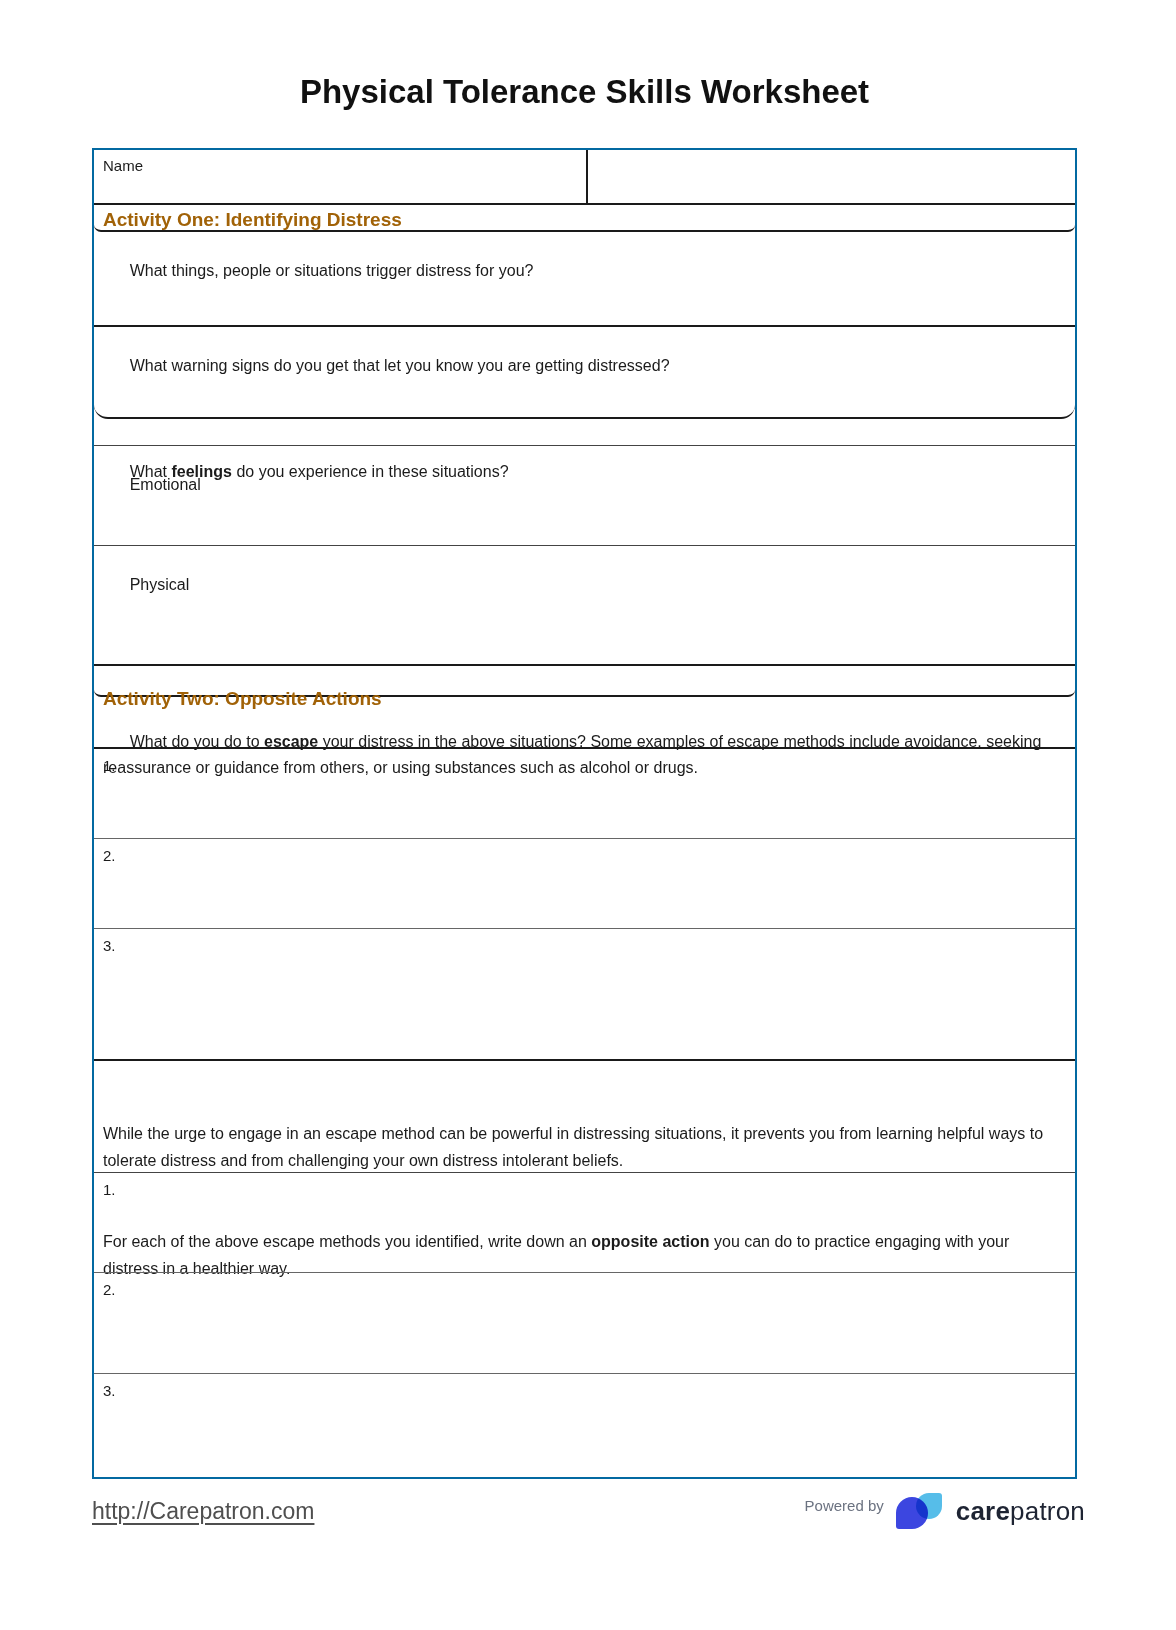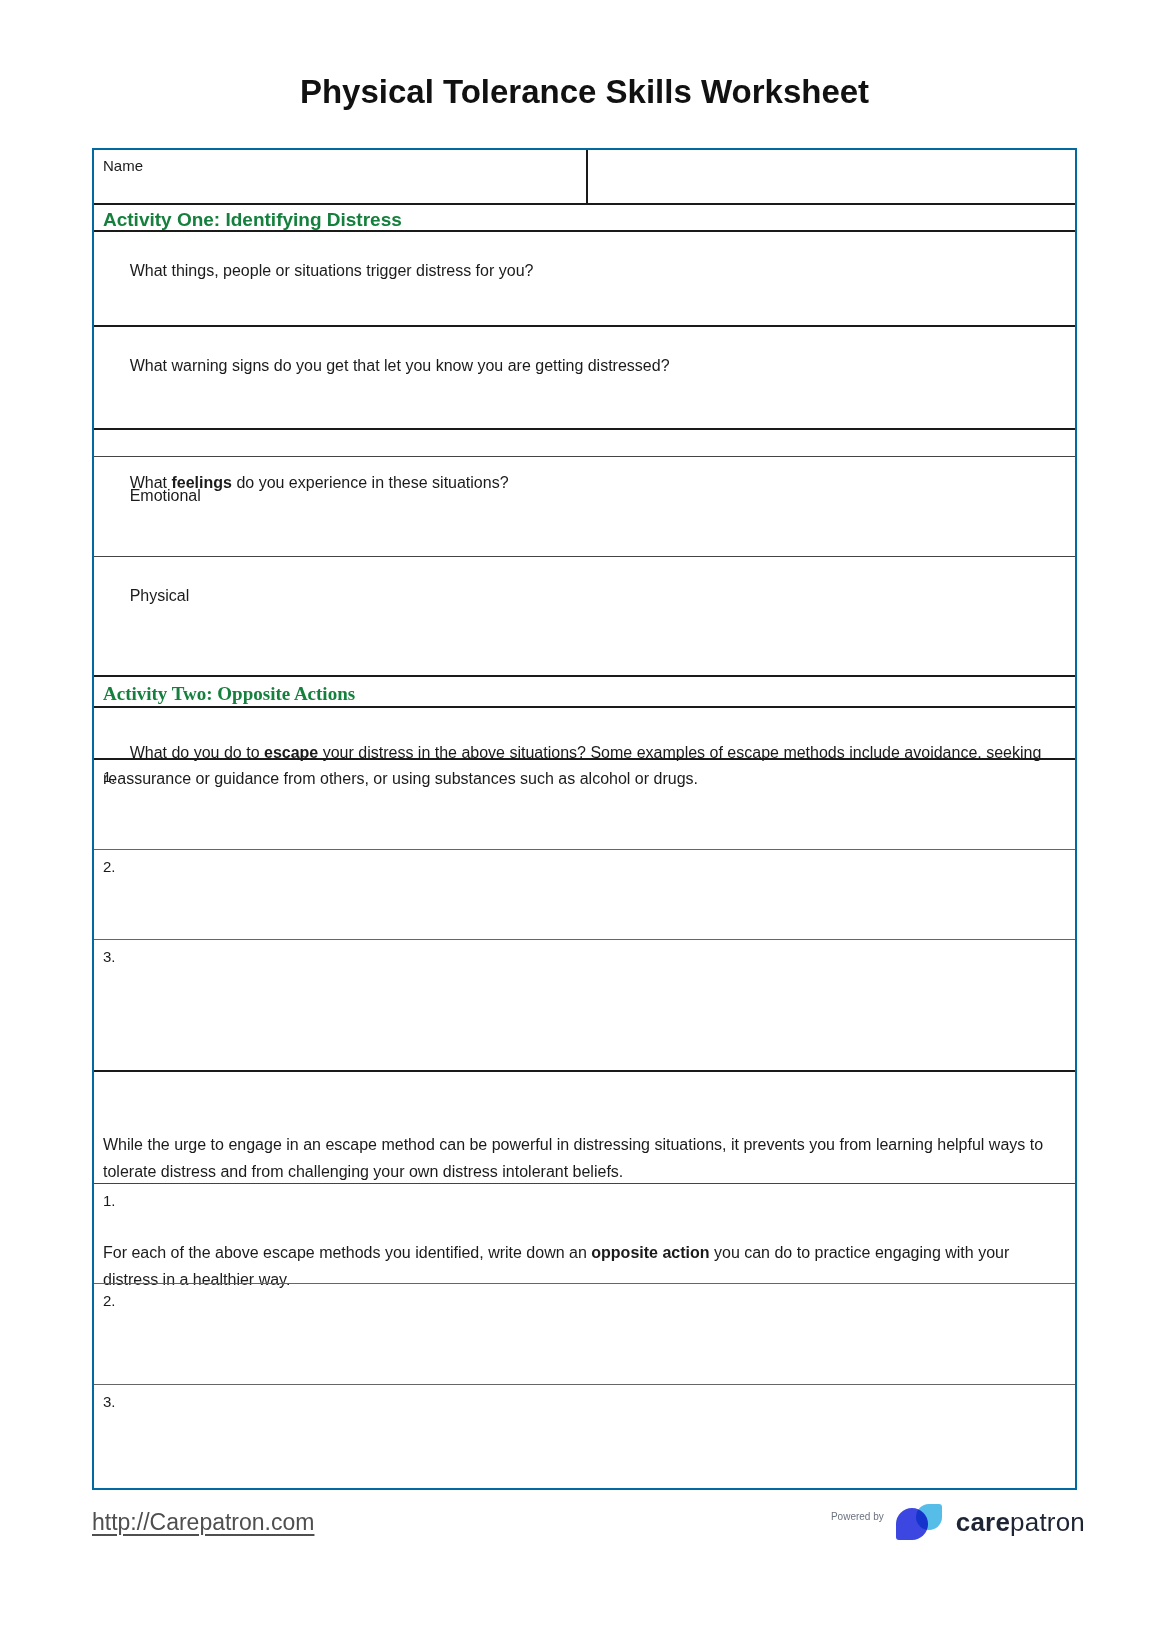--- a/index.html
+++ b/index.html
@@ -37,28 +37,29 @@
   .namedate { display:flex; height:55px; }
   .cell { padding:6px 9px; font-size:15px; line-height:19px; }
   .cell.name { width:494px; border-right:2px solid #1a1a1a; }
   .cell.date { flex:1; }
 
   .secheader {
     padding:3px 9px 2px 9px;
     font-size:19px;
     line-height:24px;
     font-weight:700;
-    color:#15803d;
+    color:#a16207;
+    border-radius:7px;
   }
   .h-act1 { height:27px; }
-  .h-act2 { height:31px; padding-top:5px;font-family:Liberation Serif, serif; }
+  .h-act2 { height:31px; padding-top:21px; }
 
   .qbox { padding:6px 9px; font-size:16px; line-height:22px; white-space:pre-wrap; }
   .h-q1 { height:95px; }
-  .h-q2 { height:103px; }
+  .h-q2 { height:92px;border-radius:14px; }
   .h-feel { height:24px; padding-top:20px; }
   .h-emo { height:100px; }
   .h-phy { height:120px; }
 
   .para { padding:6px 9px; font-size:16px; line-height:26px; white-space:pre-wrap; }
   .h-intro { height:52px; }
   .h-urge { height:112px; line-height:27px; padding-top:5px; }
 
   .numbox { padding:7px 9px; font-size:15px; line-height:19px; }
   .h-e1,.h-e2 { height:90px; }
@@ -78,21 +79,21 @@
     justify-content:space-between;
   }
   .site-link {
     font-size:23px;
     color:#4f4f4f;
     text-decoration:underline;
     text-underline-offset:4px;
     cursor:pointer;
   }
   .powered { display:flex; align-items:center; gap:12px; }
-  .powered-label { font-size:10px; color:#6b7280; position:relative; top:-6px;margin-left:40px; }
+  .powered-label { font-size:15px; color:#6b7280; position:relative; top:-6px;margin-left:40px; }
   .logo-mark { position:relative; width:48px; height:40px; display:inline-block; }
   .bub { position:absolute; display:block; }
   .bub.dark {
     left:0; top:6px; width:32px; height:32px;
     background:#3c46e0;
     border-radius:16px 16px 16px 3px;
   }
   .bub.light {
     left:20px; top:2px; width:26px; height:26px;
     background:#56bde9;

